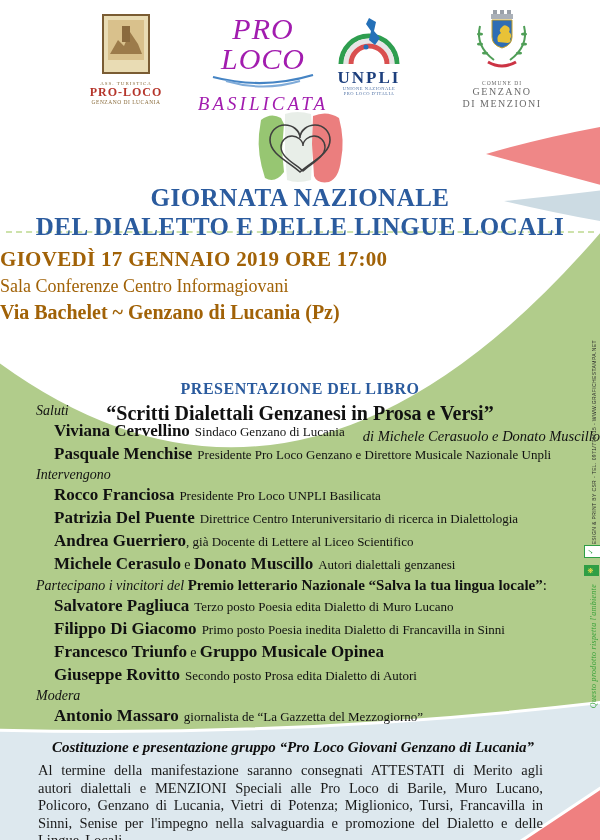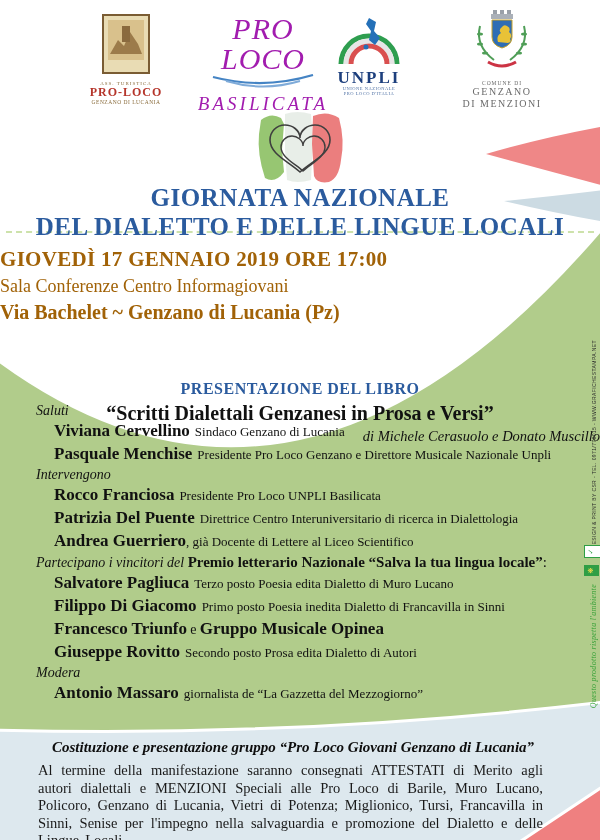--- a/index.html
+++ b/index.html
@@ -175,20 +175,25 @@
     <div class="plabel">Intervengono</div>
     <div class="pline">
       <span class="pname">Rocco Franciosa</span><span class="role">Presidente Pro Loco UNPLI Basilicata</span>
     </div>
     <div class="pline">
       <span class="pname">Patrizia Del Puente</span><span class="role">Direttrice Centro Interuniversitario di ricerca in Dialettologia</span>
     </div>
     <div class="pline">
       <span class="pname">Andrea Guerriero</span><span class="role tight">, già Docente di Lettere al Liceo Scientifico</span>
     </div>
+    <div class="pline">
+      <span class="pname">Michele Cerasulo</span>
+      <span class="conn">e</span>
+      <span class="pname">Donato Muscillo</span><span class="role">Autori dialettali genzanesi</span>
+    </div>
 
     <div class="plabel">
       <span>Partecipano i vincitori del</span>
       <span class="plabel-bold">Premio letterario Nazionale “Salva la tua lingua locale”</span><span class="plabel-suffix">:</span>
     </div>
     <div class="pline">
       <span class="pname">Salvatore Pagliuca</span><span class="role">Terzo posto Poesia edita Dialetto di Muro Lucano</span>
     </div>
     <div class="pline">
       <span class="pname">Filippo Di Giacomo</span><span class="role">Primo posto Poesia inedita Dialetto di Francavilla in Sinni</span>

